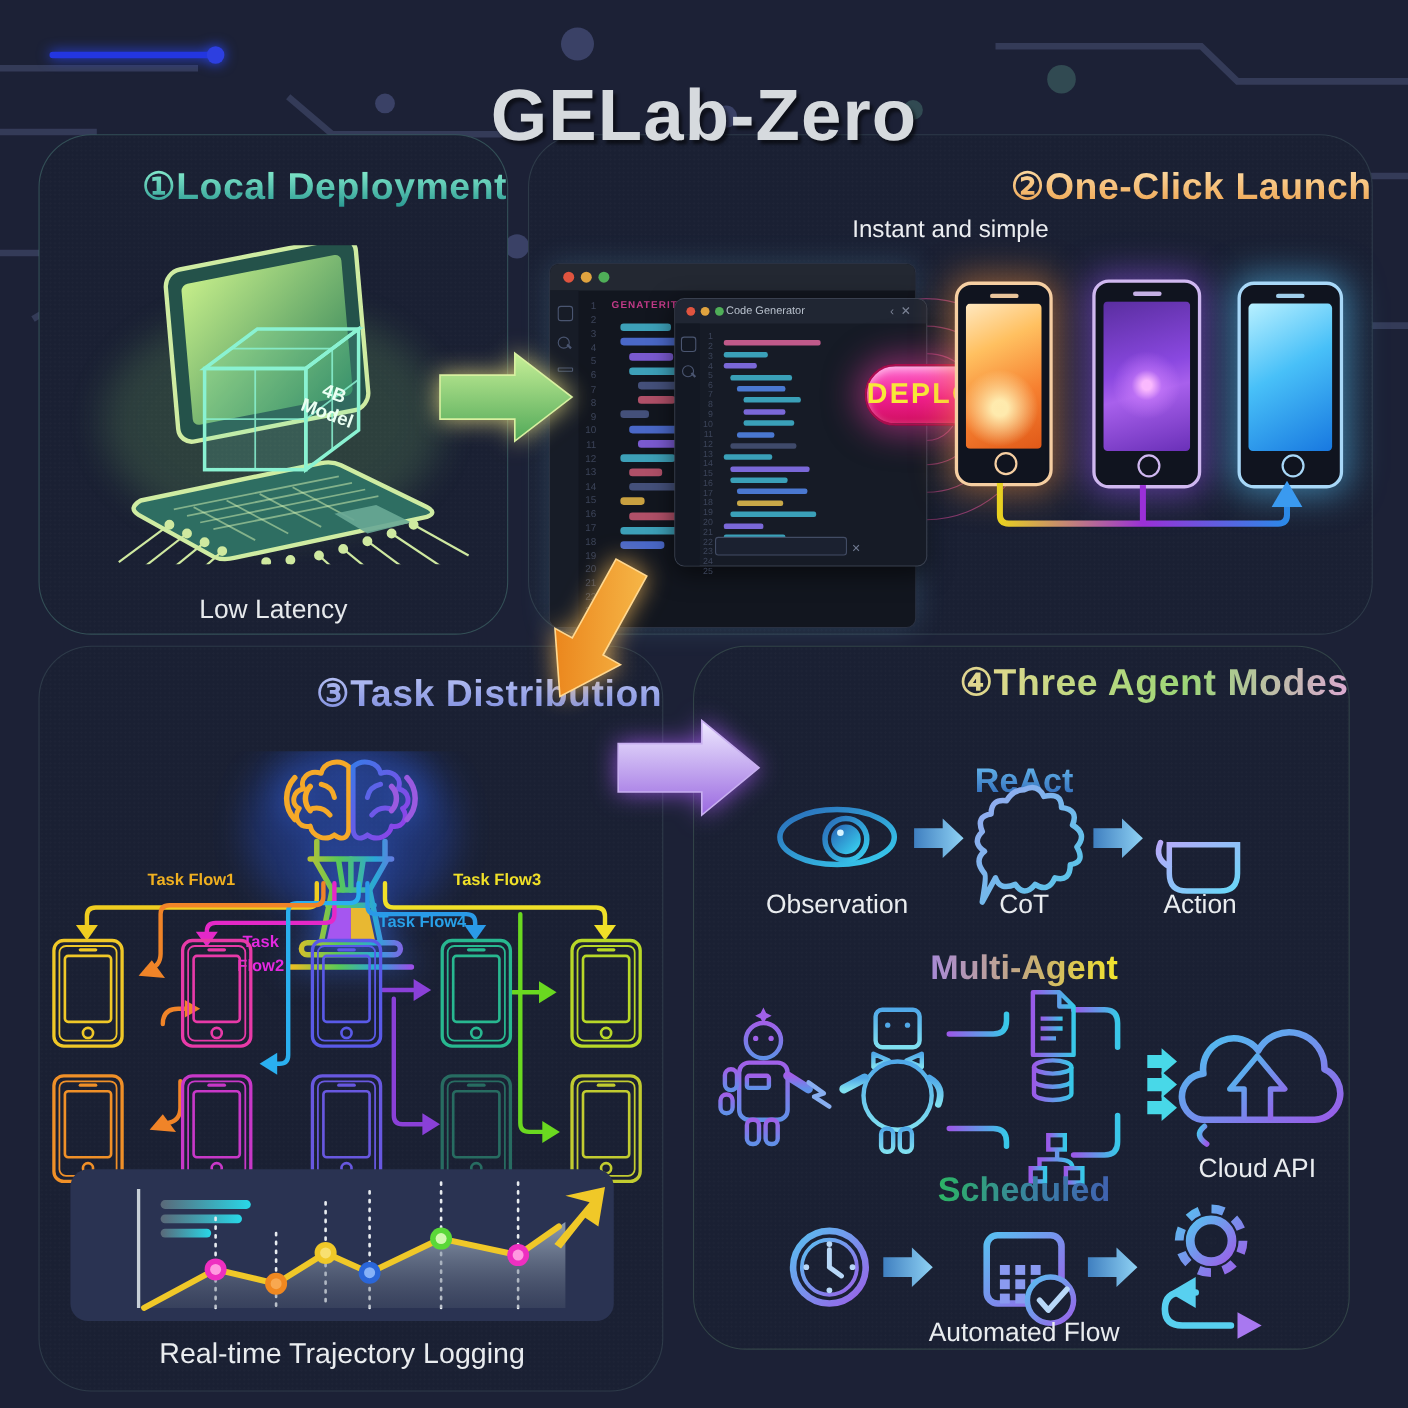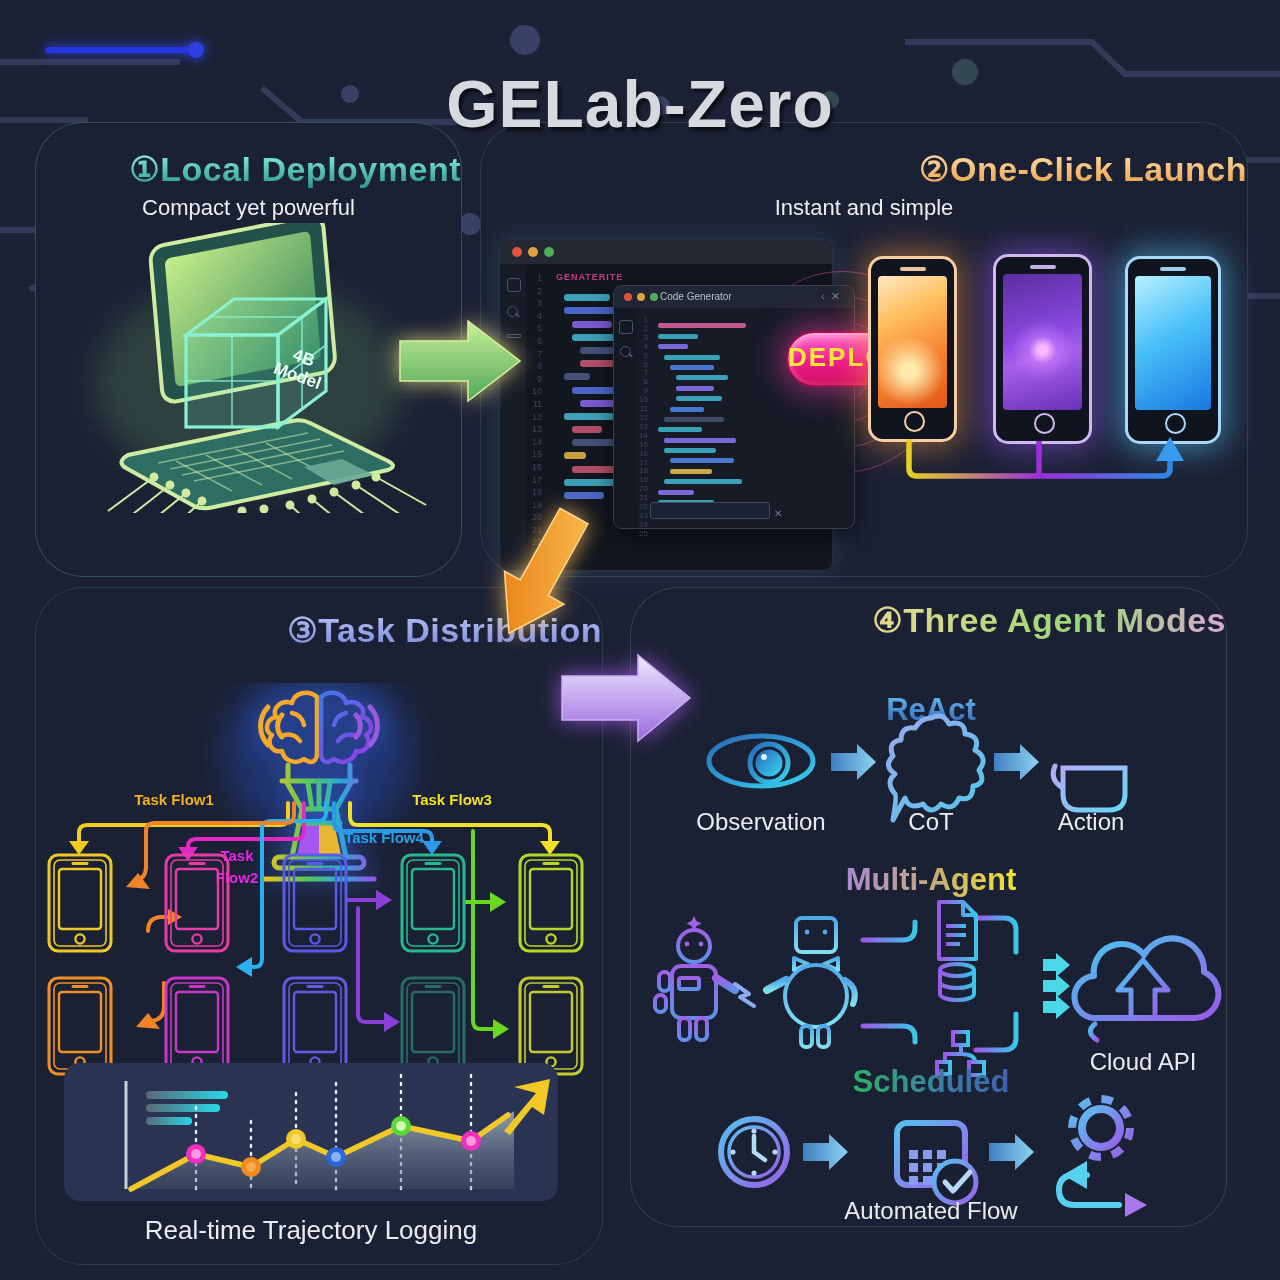--- a/index.html
+++ b/index.html
@@ -30,22 +30,22 @@
   .dot.r{background:#e0543f}.dot.y{background:#e0a33f}.dot.g{background:#4fae58}
   .eside{position:absolute;left:0;top:24px;bottom:0;width:26px;background:#171c27;border-radius:0 0 0 8px;}
   .sico{position:absolute;left:7px;width:12px;height:12px;border:1.6px solid #4a5570;border-radius:3px;}
   .sico.search{border-radius:50%;width:9px;height:9px;}
   .sico.search::after{content:"";position:absolute;left:7px;top:7px;width:5px;height:1.6px;background:#4a5570;transform:rotate(45deg);}
   .egut,.cgut{position:absolute;font-size:9px;line-height:12.6px;color:#3c4459;white-space:pre-line;text-align:right;}
   .egut{left:28px;top:32px;width:14px;}
   .ebadge{position:absolute;left:56px;top:32px;font-size:9px;font-weight:bold;color:#c23a88;letter-spacing:1px;}
   .elines{position:absolute;left:56px;top:48px;width:200px;}
   .elines div{height:7px;border-radius:3px;margin:6.2px 0;}
-  .codegen{position:absolute;left:132px;top:162px;width:228px;height:242px;background:#161b26;
-    border:1px solid #39404f;border-radius:9px;box-shadow:0 6px 22px rgba(0,0,0,.55);padding-left:12px;}
+  .codegen{position:absolute;left:132px;top:148px;width:228px;height:242px;background:#161b26;
+    border:1px solid #39404f;border-radius:9px;box-shadow:0 6px 22px rgba(0,0,0,.55);}
   .cbar{position:absolute;left:0;top:0;right:0;height:22px;background:#202633;border-radius:8px 8px 0 0;}
   .cbar .dot{top:7px;width:8px;height:8px;}
   .ctitle{position:absolute;left:46px;top:5px;font-size:10px;color:#b8c0cc;}
   .cnav{position:absolute;right:8px;top:4px;font-size:11px;color:#7a8294;letter-spacing:6px;}
   .cside{position:absolute;left:0;top:22px;bottom:0;width:22px;background:#131823;border-radius:0 0 0 8px;}
   .cgut{left:24px;top:30px;width:10px;font-size:8px;line-height:8.9px;}
   .clines{position:absolute;left:40px;top:32px;width:150px;}
   .clines div{height:5px;border-radius:2px;margin:5.4px 0;}
   .cinput{position:absolute;left:36px;bottom:9px;width:118px;height:15px;background:#1b2130;
     border:1px solid #424c64;border-radius:3px;}
@@ -185,21 +185,20 @@
   <g style="filter:drop-shadow(0 0 6px #2a48ff)">
     <path d="M48,50 H190" stroke="#2336e0" stroke-width="6" stroke-linecap="round"></path>
     <circle cx="196" cy="50" r="8" fill="#2d3fe0"></circle>
   </g>
 </svg>
 
 <div id="mainTitle">GELab-Zero</div>
 
 <div class="panel z1" style="left:35px;top:122px;width:425px;height:453px;border-color:rgba(110,190,170,.3)">
   <div class="phead gt g1" style="top:26px"><span>①</span><span>Local Deployment</span></div>
-  <div class="psub" style="top:72px">Compact yet powerful</div>
 
   <svg class="absvg" style="left:0;top:100px" width="425" height="290" viewBox="0 0 425 290">
     <ellipse cx="212" cy="160" rx="155" ry="105" fill="#7cc06a" opacity=".2" filter="url(#fb)"></ellipse>
     <g transform="translate(208,100) rotate(-11) skewX(-6)">
       <rect x="-88" y="-92" width="176" height="156" rx="14" fill="#24524a" stroke="#cfeca2" stroke-width="4"></rect>
       <rect x="-74" y="-78" width="148" height="128" rx="6" fill="url(#gScreen)"></rect>
     </g>
     <path d="M92,232 L256,198 Q266,196 274,200 L352,238 Q362,243 352,247 L178,284 Q166,287 158,283 L90,245 Q80,239 92,232 Z" fill="#2e6e62" stroke="#cfeca2" stroke-width="4"></path>
     <g stroke="rgba(215,245,180,.5)" stroke-width="1.6">
       <path d="M122,240 L272,210"></path>
@@ -246,20 +245,21 @@
       <circle cx="276" cy="276" r="3.5"></circle>
         <path d="M276,276 l44,36" fill="none"></path>
       <circle cx="298" cy="269" r="3.5"></circle>
         <path d="M298,269 l46,34" fill="none"></path>
       <circle cx="320" cy="262" r="3.5"></circle>
         <path d="M320,262 l48,32" fill="none"></path>
       <circle cx="340" cy="254" r="3.5"></circle>
         <path d="M340,254 l50,28" fill="none"></path>
     </g>
   </svg>
+  <div class="p1cap" style="top:418px">Low Latency</div>
 </div>
 
 <div class="panel z1" style="left:480px;top:122px;width:766px;height:453px">
   <div class="phead gt g2" style="top:26px"><span>②</span><span>One-Click Launch</span></div>
   <div class="psub" style="top:72px">Instant and simple</div>
 
   <div class="editor">
     <div class="ebar">
       <span class="dot r" style="left:12px"></span>
       <span class="dot y" style="left:28px"></span>

